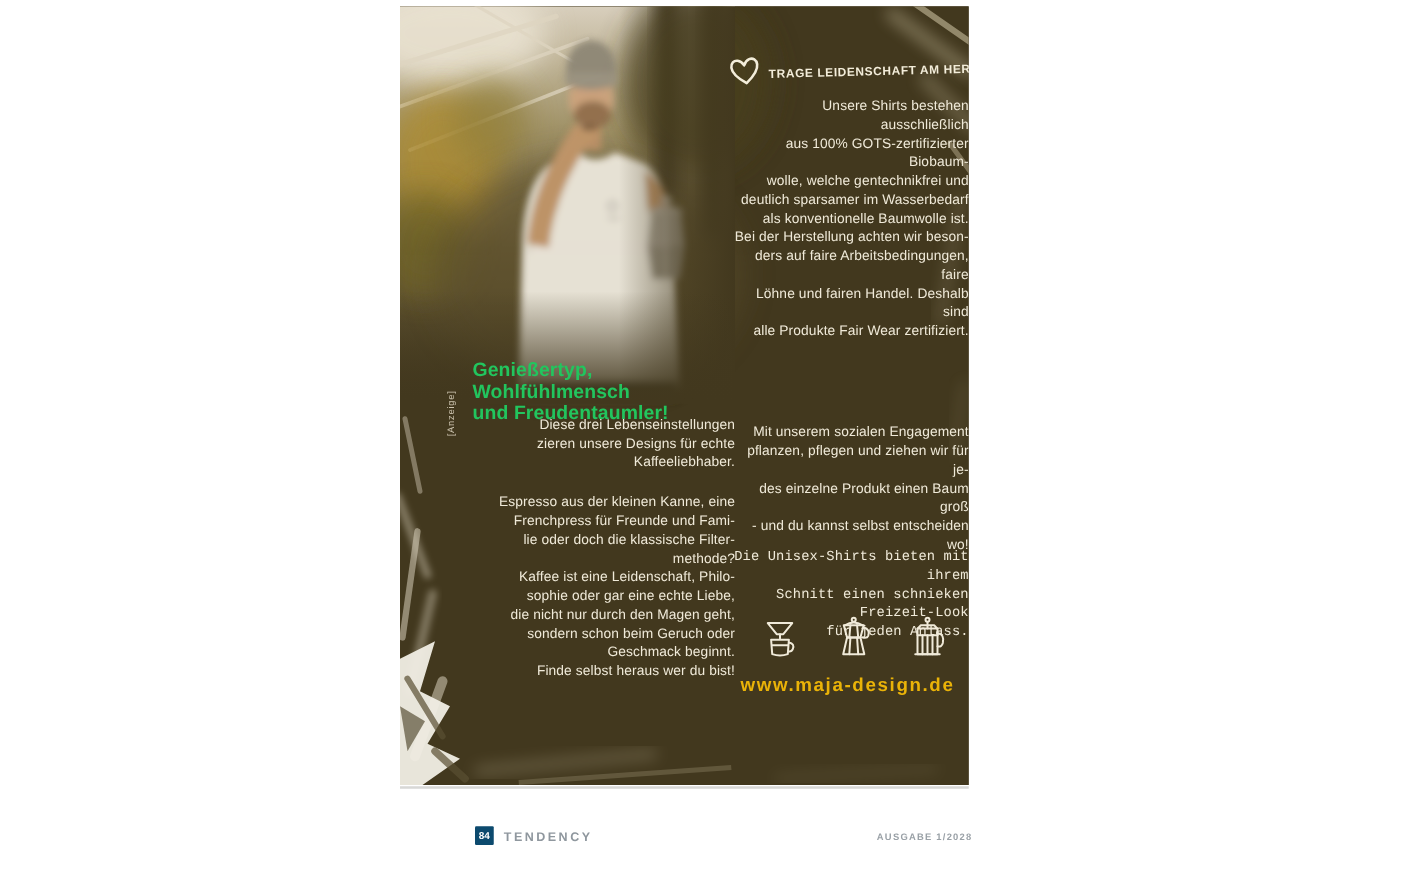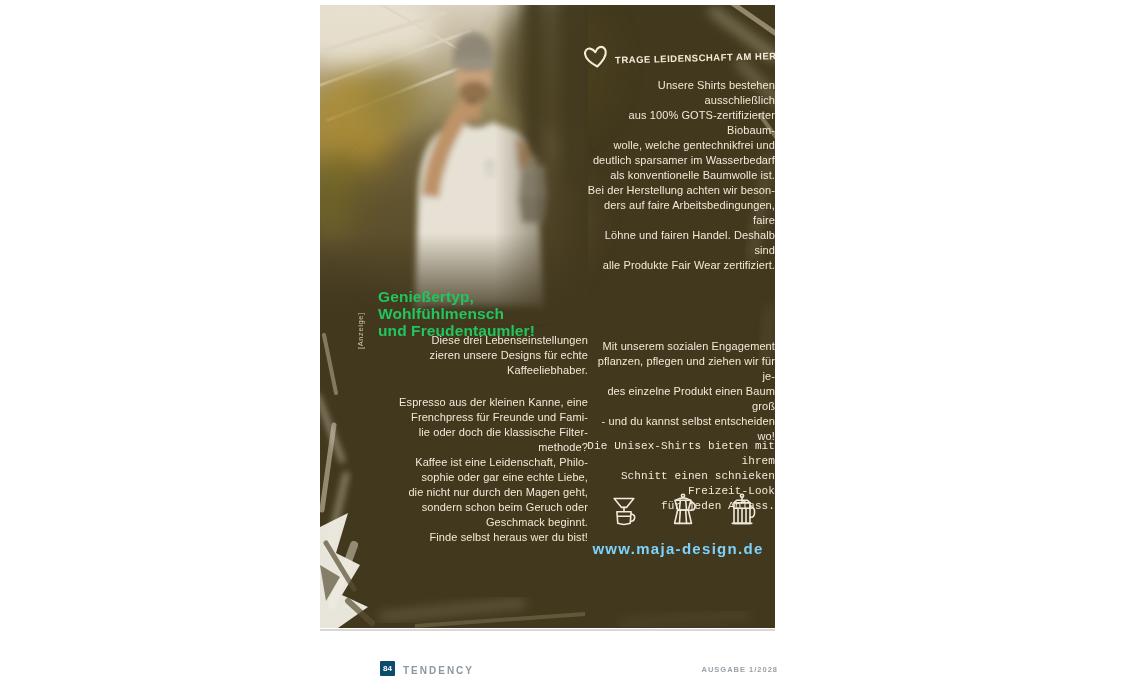--- a/index.html
+++ b/index.html
@@ -27,21 +27,21 @@
   .script-heading{
     font-size:9.5px;font-weight:bold;color:#f3edda;
     letter-spacing:.5px;transform:rotate(-1.5deg);white-space:nowrap;
   }
   .anzeige{
     writing-mode:vertical-rl;transform:rotate(180deg);
     font-size:7.5px;color:#d5ccb8;letter-spacing:.6px;opacity:.95;
   }
   .url{
     width:190px;text-align:center;font-size:15px;font-weight:bold;
-    letter-spacing:1.3px;color:#7dd3fc;white-space:nowrap;
+    letter-spacing:1.3px;color:#eab308;white-space:nowrap;
   }
   .icons-row{width:150px;display:flex;justify-content:space-between;align-items:flex-end;}
   .brew-icon{width:32px;height:40px;}
 
   
   .page-edge-line{left:320px;top:629px;width:455px;height:2px;background:#d8d8d6;}
   .footer-badge{
     left:380px;top:661px;width:15px;height:15px;background:#0c4a6e;
     color:#ffffff;font-size:8px;font-weight:bold;
     display:flex;align-items:center;justify-content:center;border-radius:1px;

